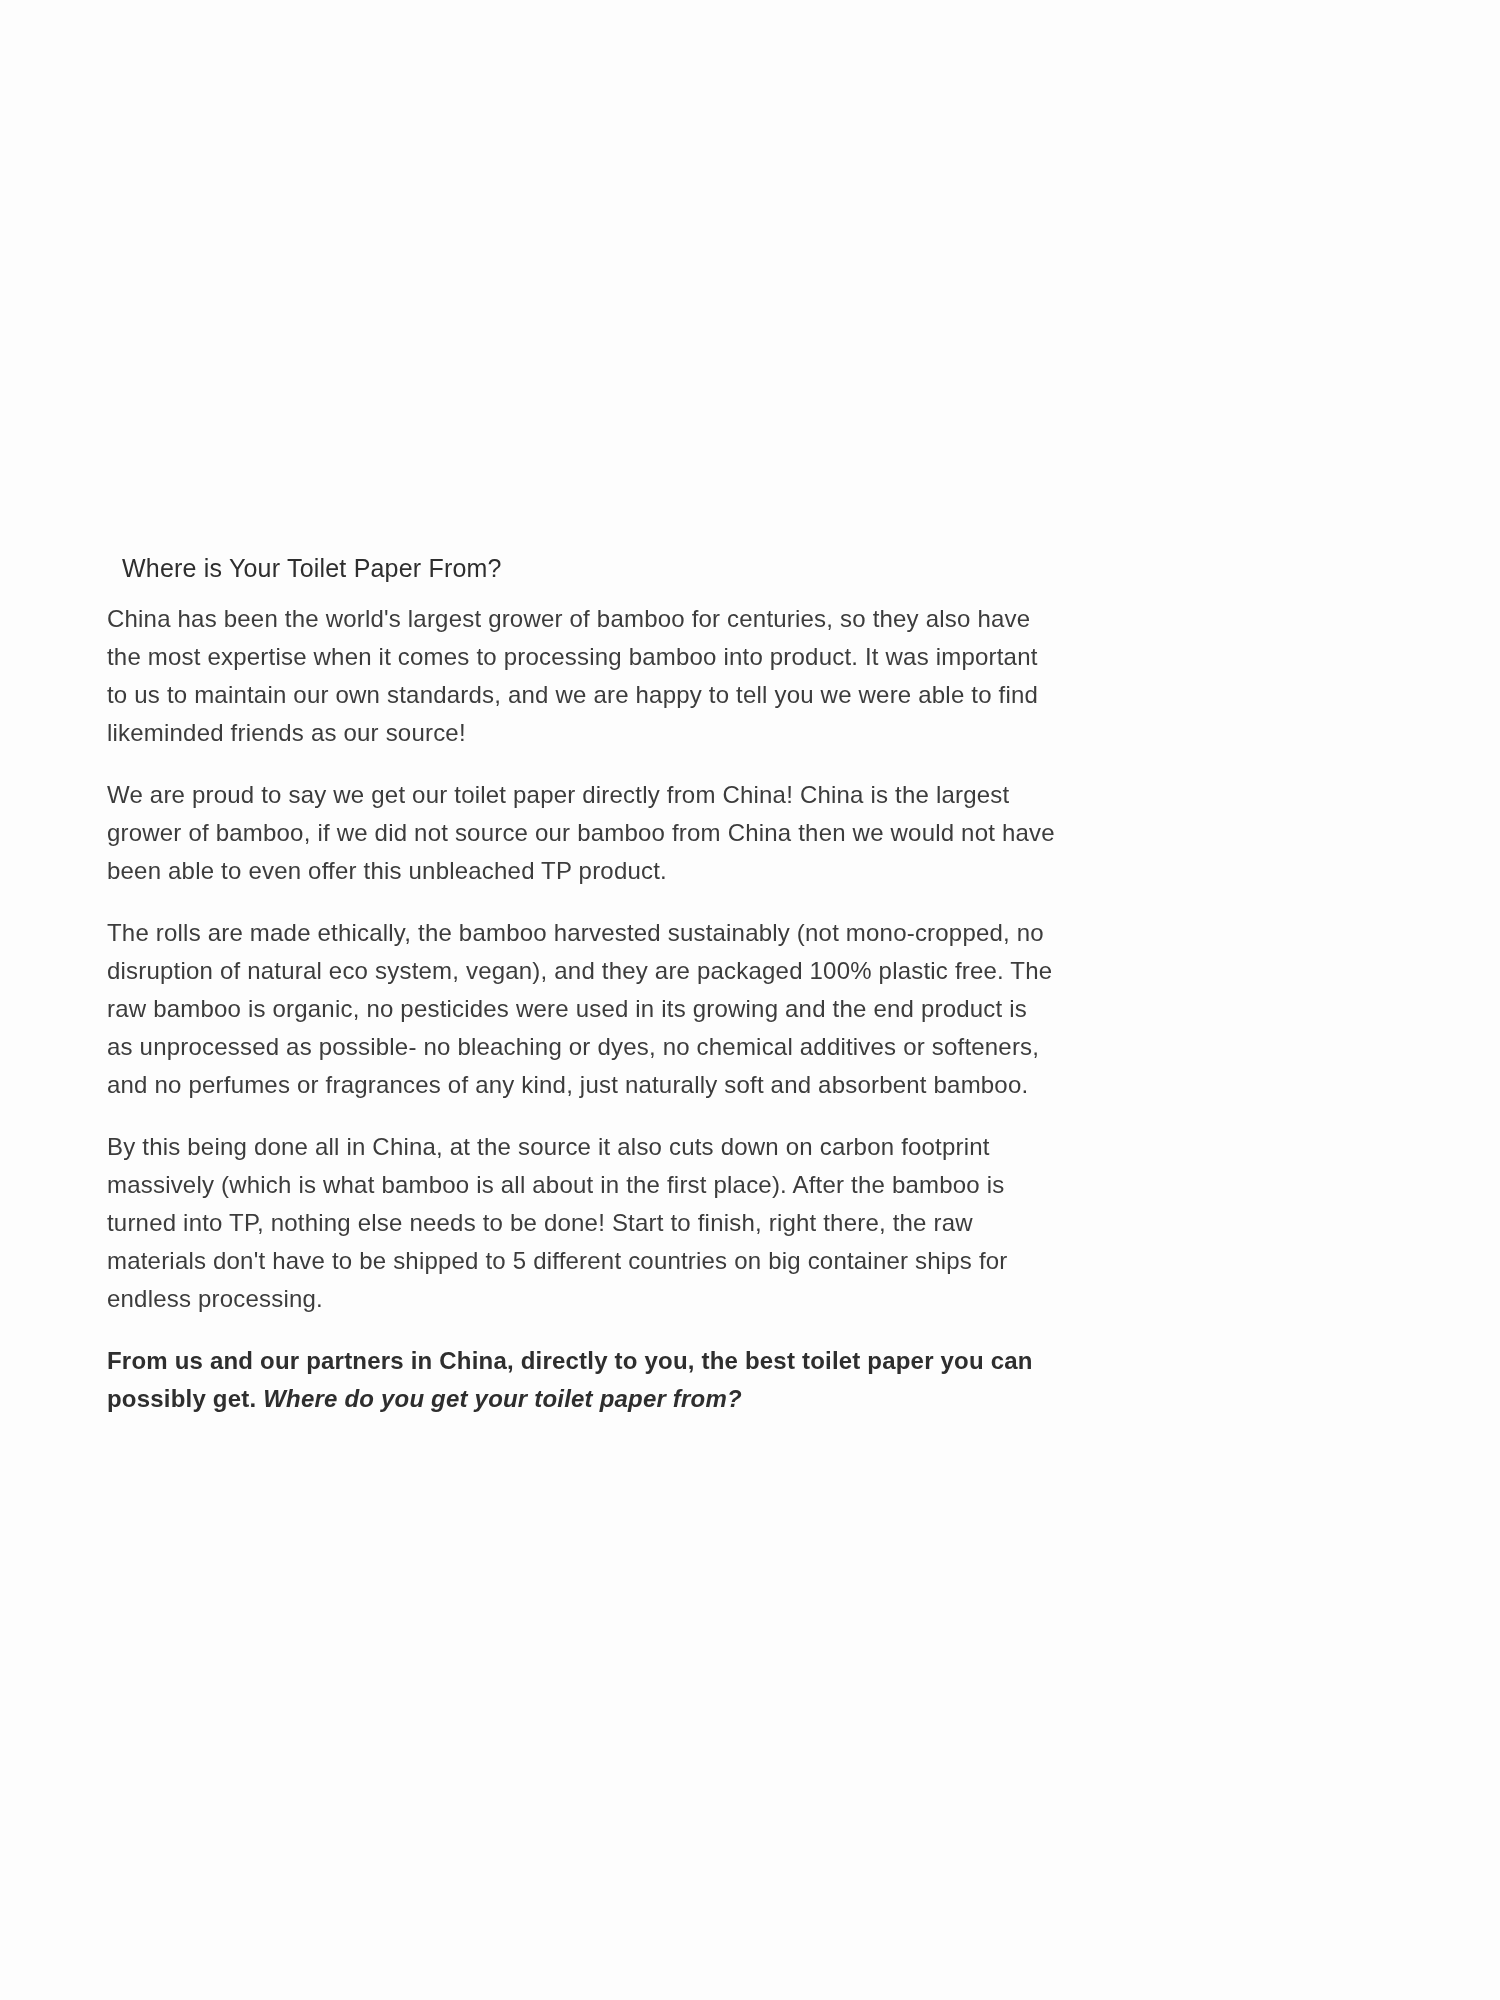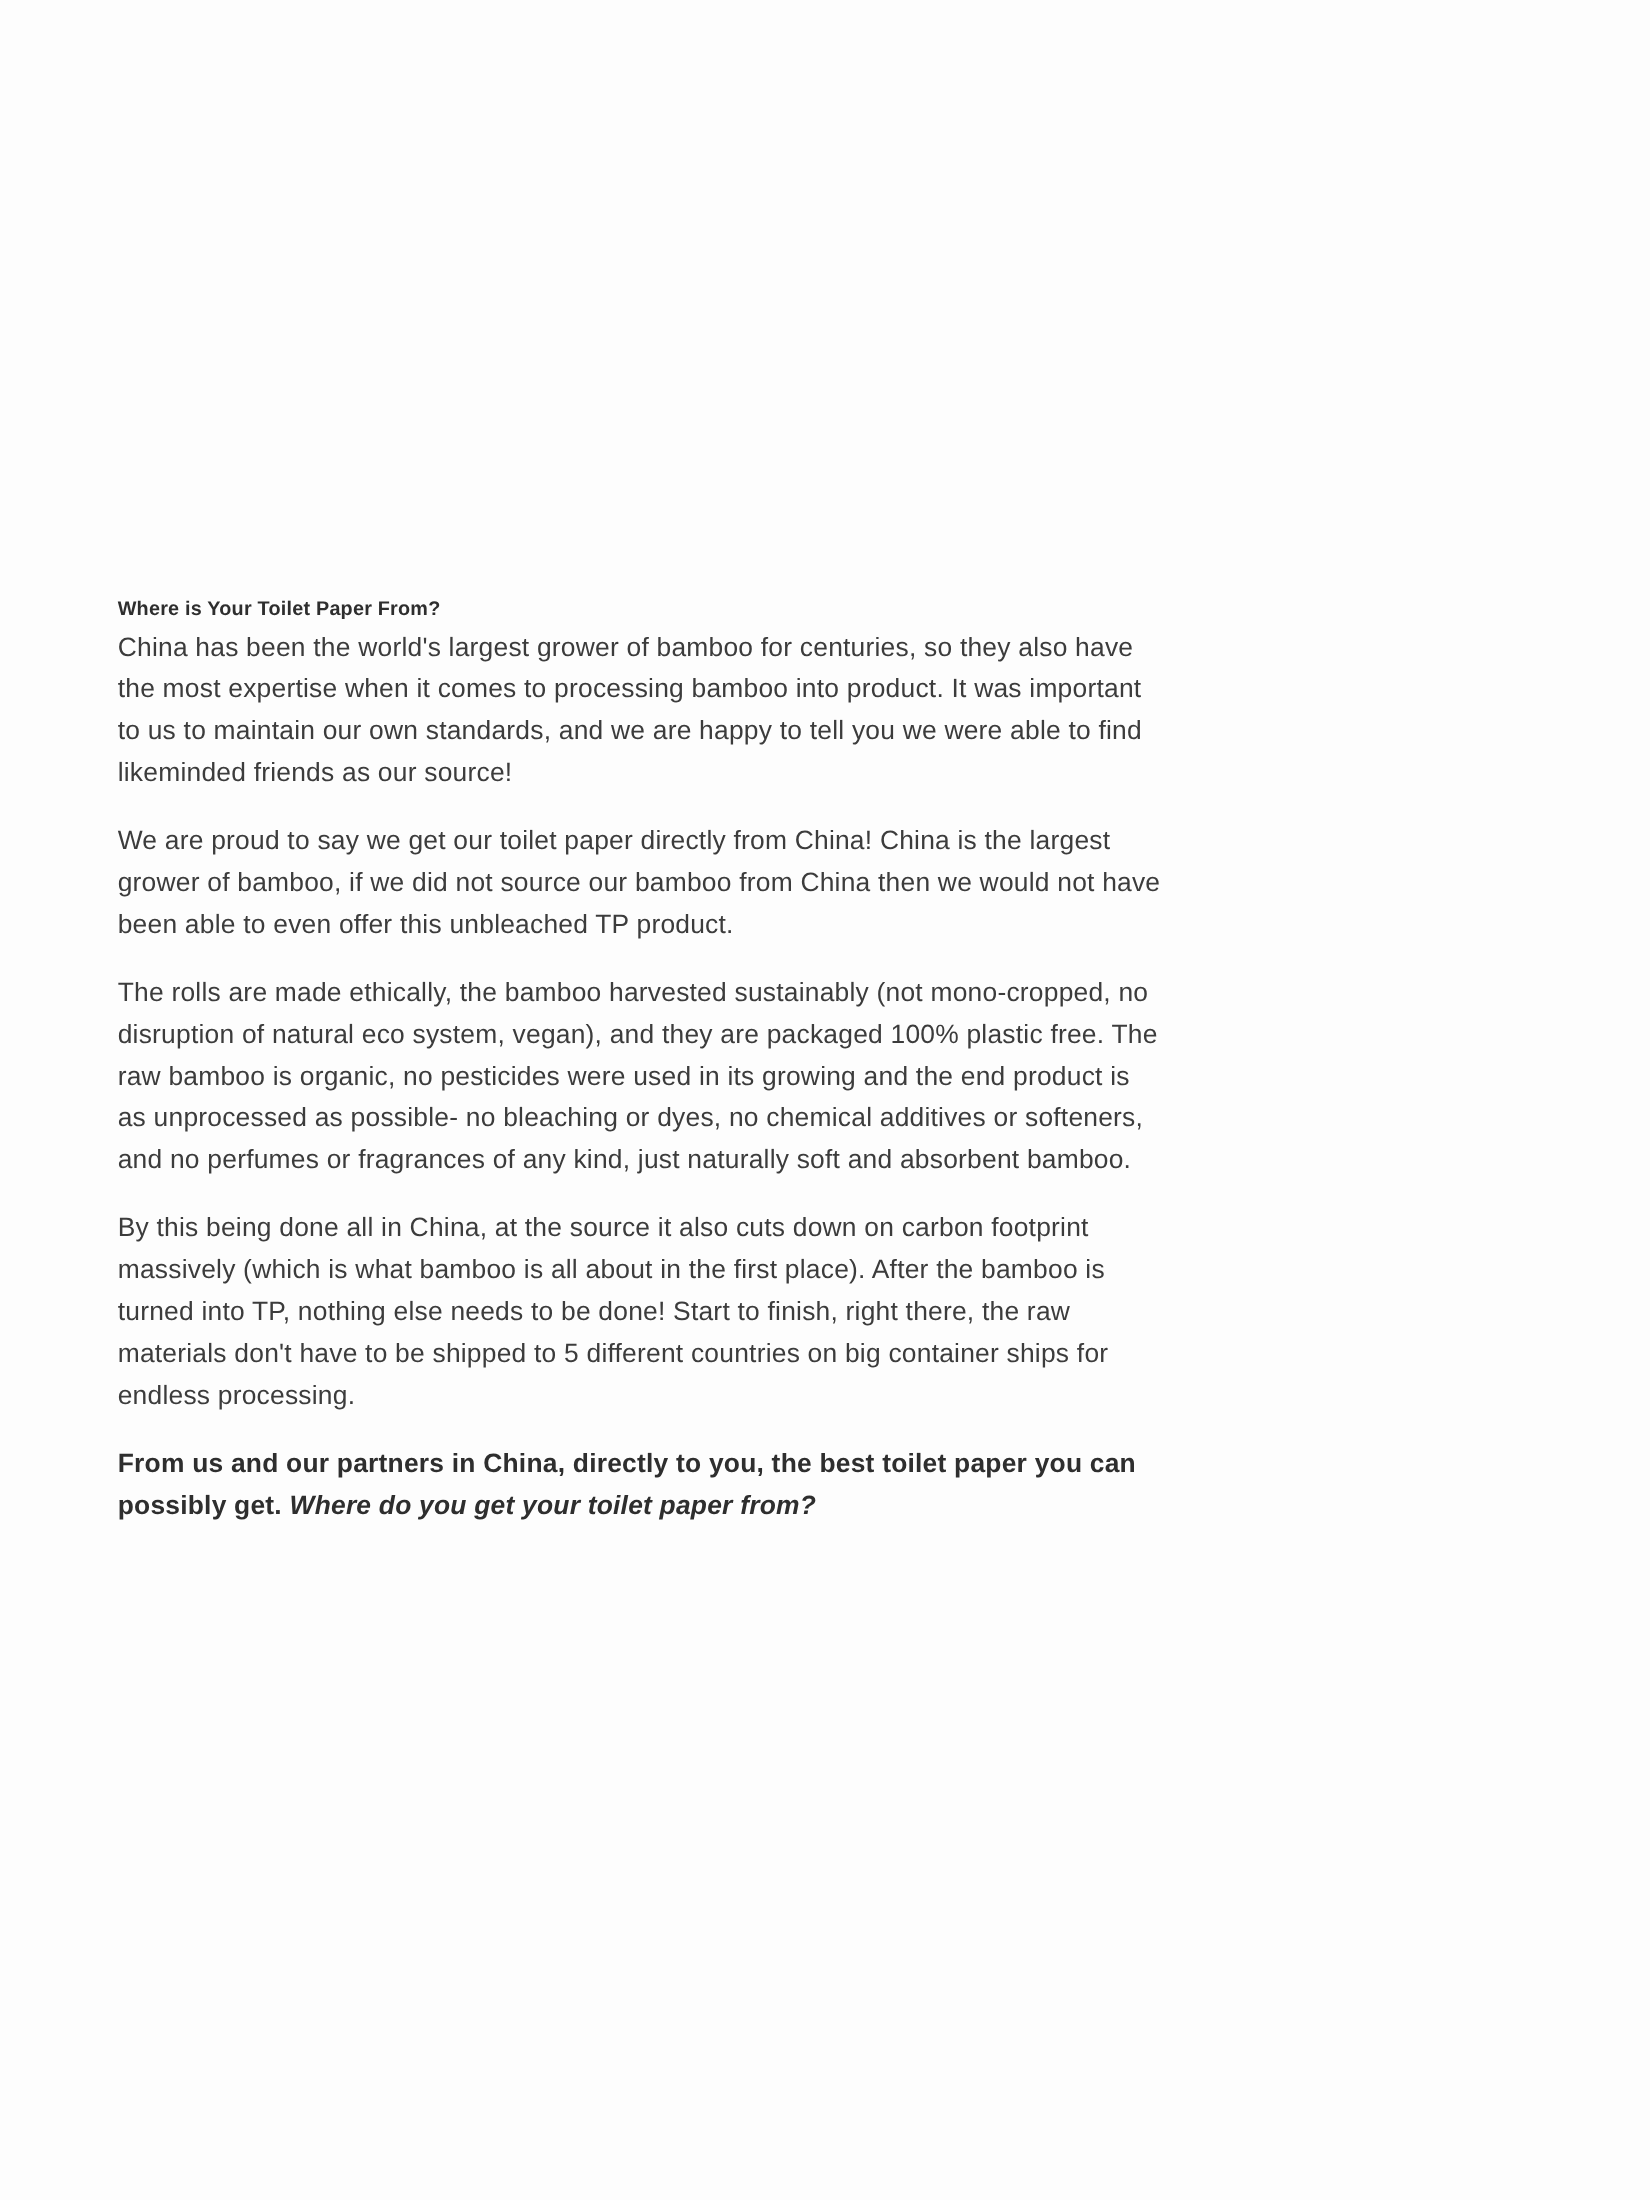--- a/index.html
+++ b/index.html
@@ -18,25 +18,25 @@
     position: absolute;
     left: 107px;
     top: 536px;
     width: 952px;
     color: #3c3c3c;
     font-size: 24px;
     line-height: 38px;
     letter-spacing: 0.2px;
   }
   .article h2 {
-    font-size: 18px;
+    font-size: 25px;
     line-height: 34px;
-    font-weight: 700;
+    font-weight: 400;
     color: #2e2e2e;
-    margin: 0;
+    margin: 15px;
     letter-spacing: 0.2px;
   }
   .article p {
     margin: 0 0 24px 0;
   }
   .article p.closing {
     font-weight: 700;
     color: #2e2e2e;
     margin-bottom: 0;
   }

